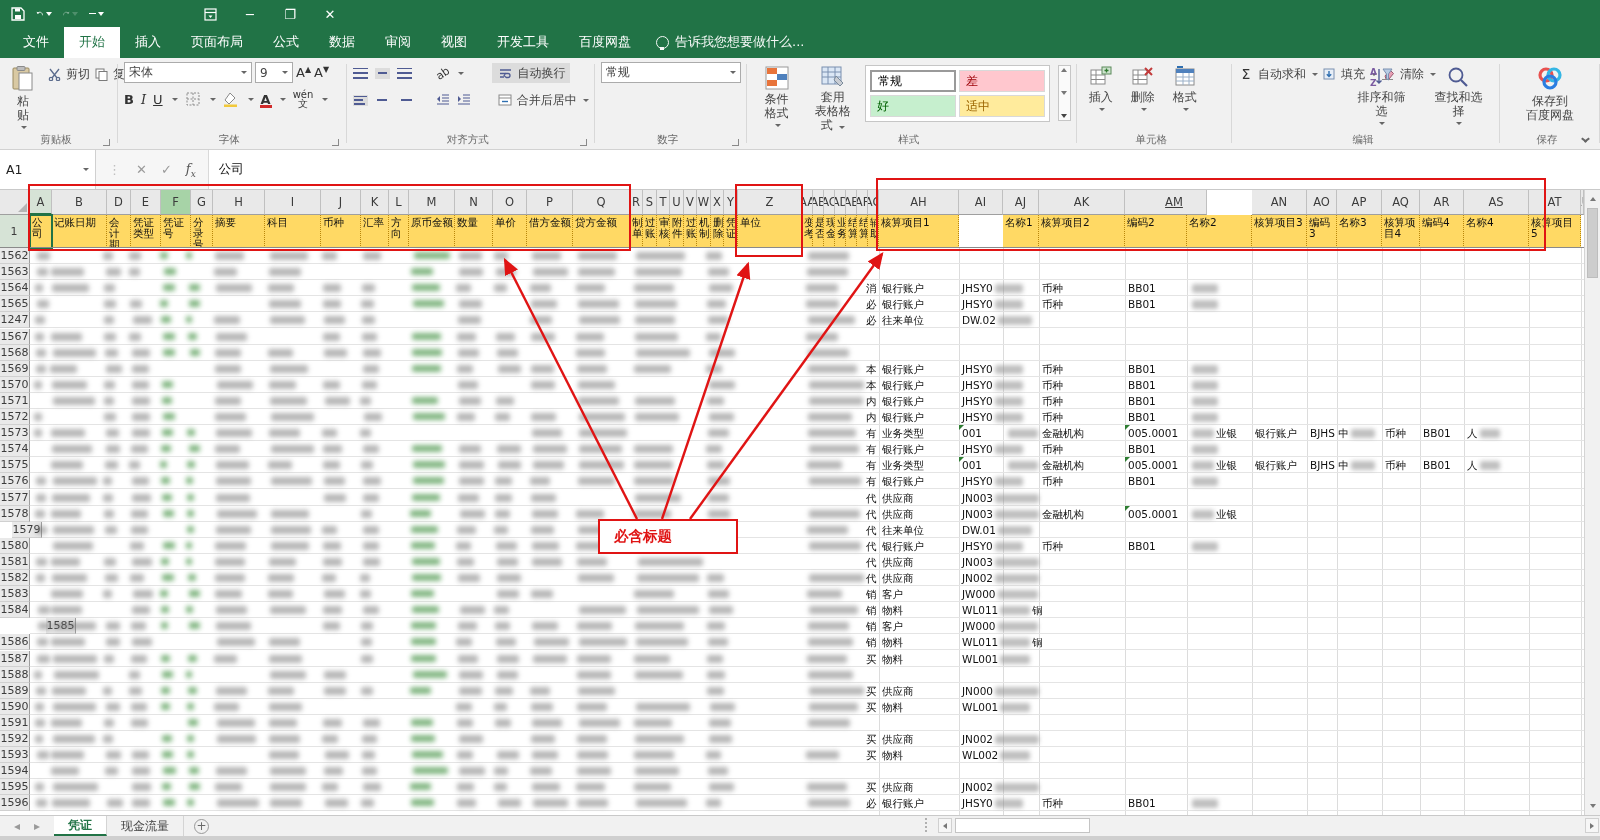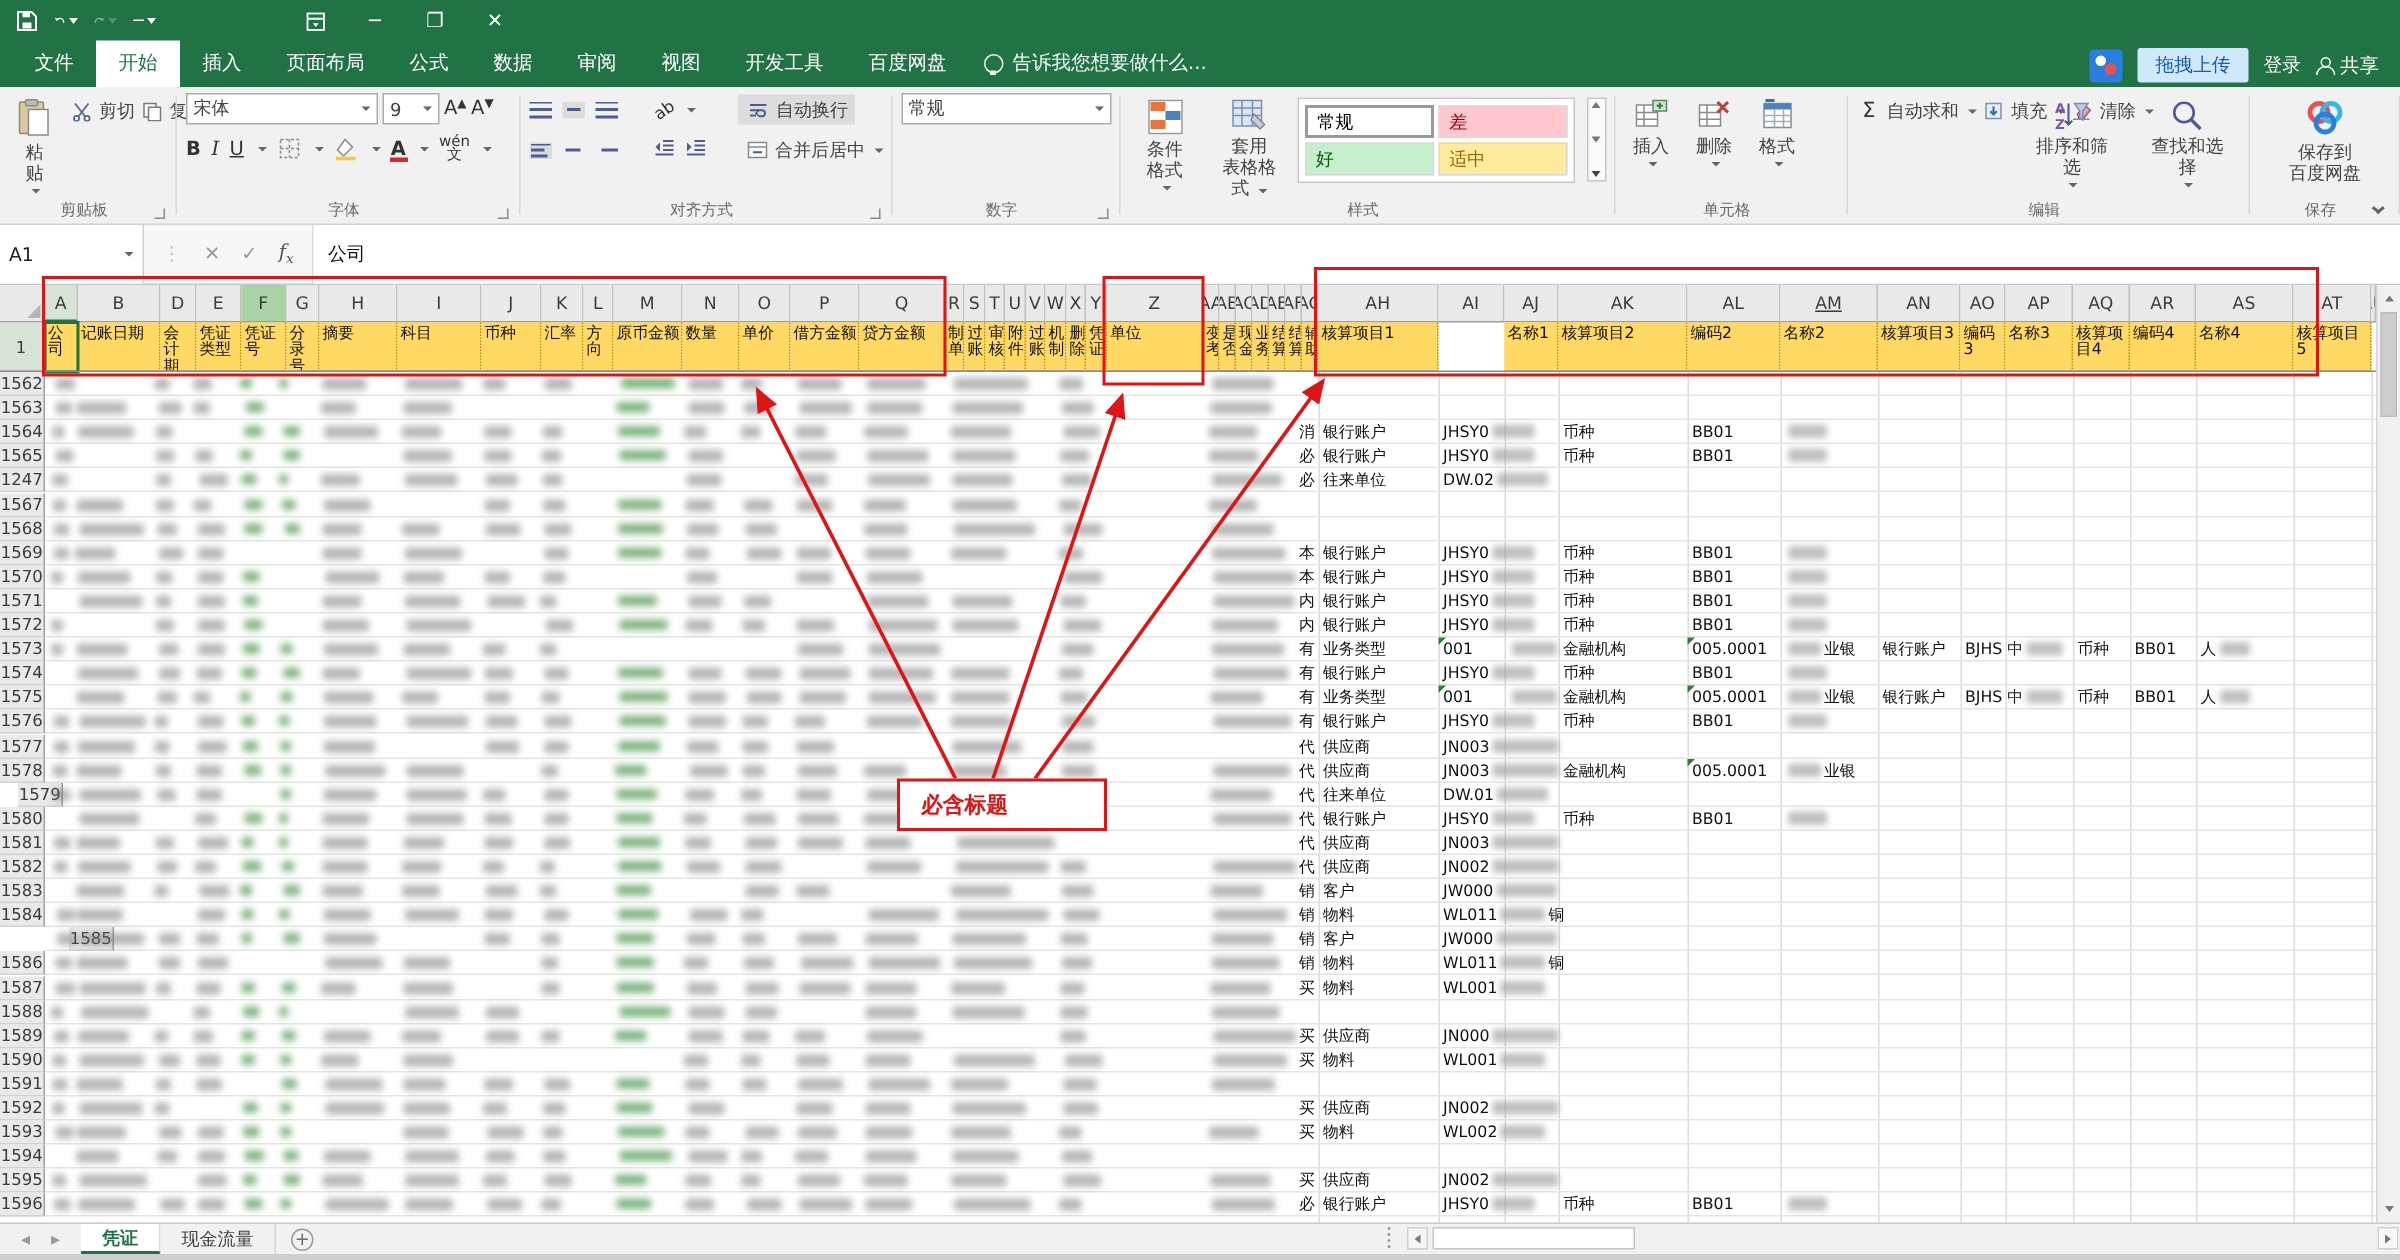--- a/index.html
+++ b/index.html
@@ -178,32 +178,20 @@
         <div class="mtab">公式</div>
         <div class="mtab">数据</div>
         <div class="mtab">审阅</div>
         <div class="mtab">视图</div>
         <div class="mtab">开发工具</div>
         <div class="mtab">百度网盘</div>
       </div>
     <div class="tellme">
       <span class="bulb"></span>
       <span>告诉我您想要做什么...</span>
-    </div>
-    <div class="mb-right">
-      <span class="netdisk-ico">
-        <i style="left:4px;top:4px;width:7px;height:7px;background:#fff"></i>
-        <i style="left:10px;top:9px;width:8px;height:8px;background:#e8514f"></i>
-      </span>
-      <span class="upload-pill">拖拽上传</span>
-      <span class="login">登录</span>
-      <span class="share">
-        <span class="person"></span>
-        <span>共享</span>
-      </span>
     </div>
   </div>
 
   <div class="ribbon">
 
     <div class="rgroup" style="width:118px">
       <div class="bigbtn">
         <svg width="22" height="26" viewBox="0 0 22 26">
             <rect x="1" y="2" width="16" height="21" rx="1" fill="#d9c9a3" stroke="#9a8a60"></rect>
             <rect x="5" y="0.5" width="8" height="4" rx="1" fill="#bdbdbd" stroke="#8a8a8a"></rect>
@@ -547,21 +535,21 @@
       <div class="col-h" style="left: 824px; width: 11px;">AC</div>
       <div class="col-h" style="left: 835px; width: 11px;">AD</div>
       <div class="col-h" style="left: 846px; width: 11px;">AE</div>
       <div class="col-h" style="left: 857px; width: 11px;">AF</div>
       <div class="col-h" style="left: 868px; width: 11px;">AG</div>
       <div class="col-h" style="left: 879px; width: 80px;">AH</div>
       <div class="col-h" style="left: 959px; width: 44px;">AI</div>
       <div class="col-h" style="left: 1003px; width: 36px;">AJ</div>
       <div class="col-h" style="left: 1039px; width: 86px;">AK</div>
       <div class="col-h" style="left: 1125px; width: 62px;">AL</div>
-      <div class="col-h" style="left: 1187px; width: 65px; text-decoration: underline;">AM</div>
+      <div class="col-h" style="left: 1142px; width: 65px; text-decoration: underline;">AM</div>
       <div class="col-h" style="left: 1252px; width: 55px;">AN</div>
       <div class="col-h" style="left: 1307px; width: 30px;">AO</div>
       <div class="col-h" style="left: 1337px; width: 45px;">AP</div>
       <div class="col-h" style="left: 1382px; width: 38px;">AQ</div>
       <div class="col-h" style="left: 1420px; width: 44px;">AR</div>
       <div class="col-h" style="left: 1464px; width: 65px;">AS</div>
       <div class="col-h" style="left: 1529px; width: 52px;">AT</div>
       <div class="col-h" style="left: 1581px; width: 3px;">AU</div>
       <div class="row-n act" style="top: 25px; height: 33px;">1</div>
       <div class="hcell" style="left: 30px; width: 22px;">公司</div>

